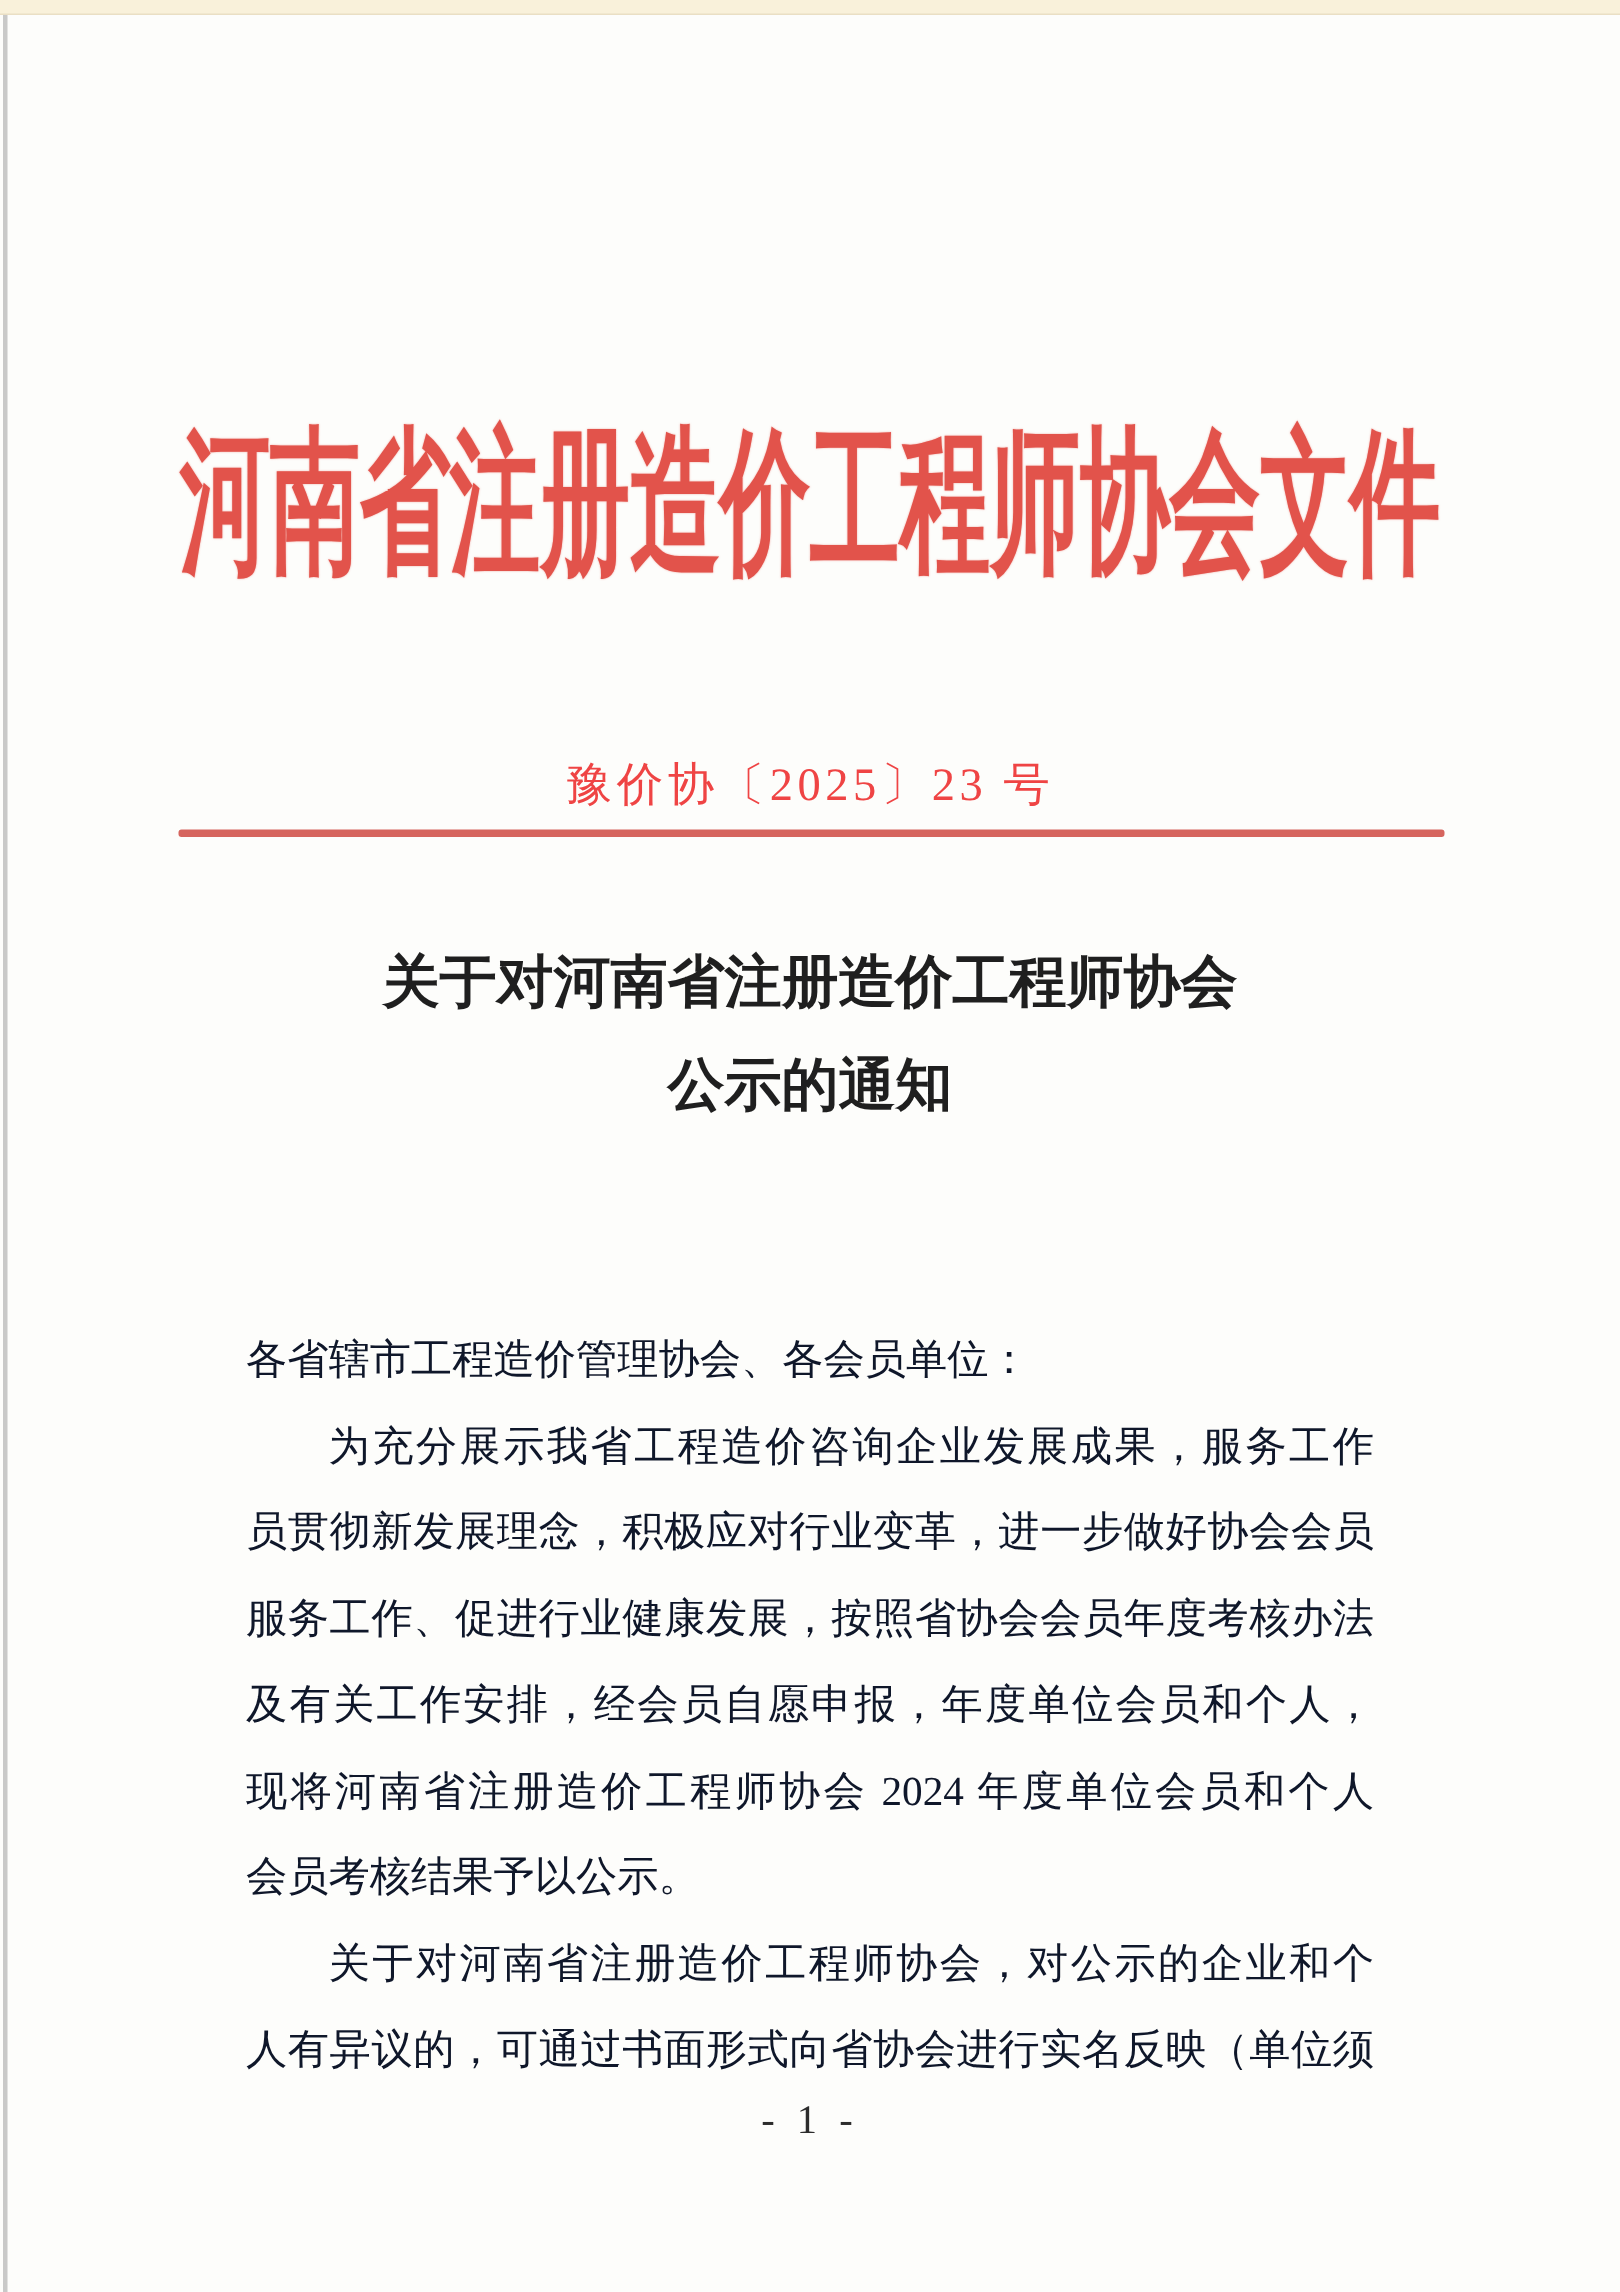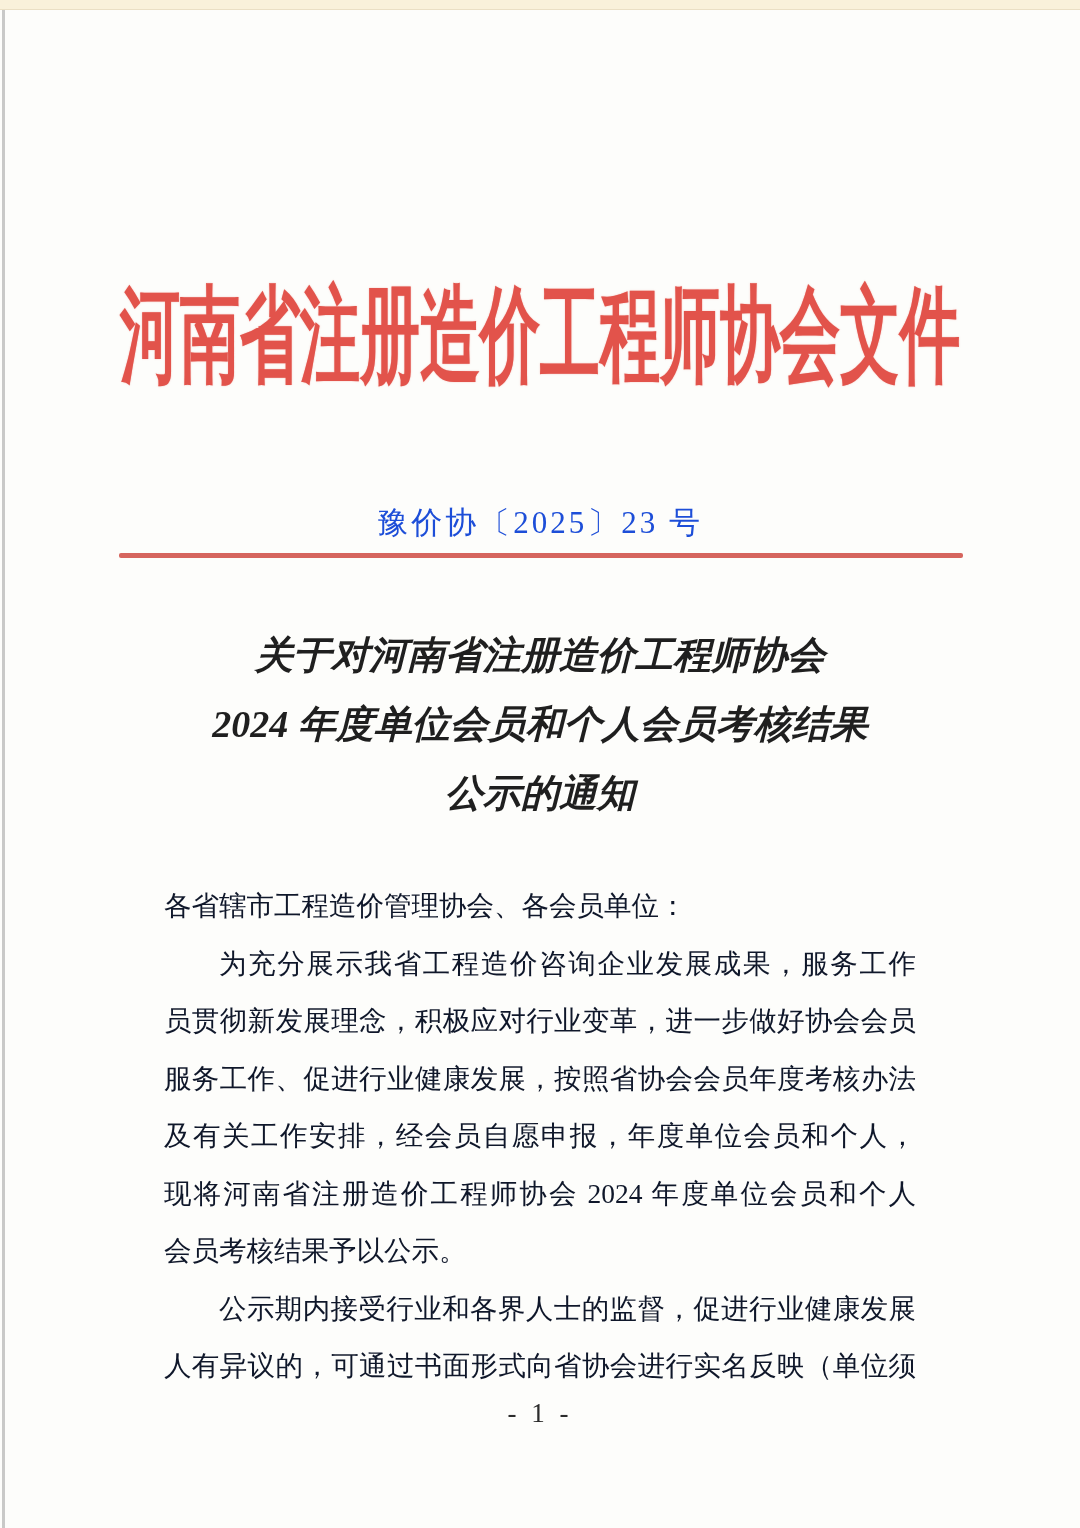--- a/index.html
+++ b/index.html
@@ -49,40 +49,39 @@
     transform-origin: top center;
     text-shadow: 0 0 1px rgba(226, 83, 75, 0.55);
   }
   .doc-number {
     position: absolute;
     top: 502px; left: 0;
     width: 100%;
     text-align: center;
     font-size: 31px;
     letter-spacing: 3px;
-    color: #1d4ed8;
+    color: #ef4444;
   }
   .red-rule {
     position: absolute;
     top: 553px; left: 119px;
     width: 844px;
     height: 5px;
     background: #d6655e;
     border-radius: 2px;
   }
   .title-block {
     position: absolute;
     top: 621px; left: 0;
     width: 100%;
     text-align: center;
     font-size: 38px;
     line-height: 69px;
     font-weight: bold;
     color: #1f1f1f;
-    font-style: italic;
   }
   .body-block {
     position: absolute;
     top: 877px; left: 164px;
     width: 752px;
     font-size: 27.5px;
     line-height: 57.5px;
     color: #0f172a;
   }
   .body-line {
@@ -115,31 +114,30 @@
 
   <div class="letterhead">河南省注册造价工程师协会文件</div>
 
   <div class="doc-number">豫价协〔2025〕23 号</div>
 
   <div class="red-rule"></div>
 
   <div class="title-block">
 
   <div class="title-line">关于对河南省注册造价工程师协会</div>
-      <div class="title-line">2024 年度单位会员和个人会员考核结果</div>
       <div class="title-line">公示的通知</div>
     </div>
 
   <div class="body-block">
 
   <div class="body-line">各省辖市工程造价管理协会、各会员单位：</div>
       <div class="body-line indent fill">为充分展示我省工程造价咨询企业发展成果，服务工作</div>
       <div class="body-line fill">员贯彻新发展理念，积极应对行业变革，进一步做好协会会员</div>
       <div class="body-line fill">服务工作、促进行业健康发展，按照省协会会员年度考核办法</div>
       <div class="body-line fill">及有关工作安排，经会员自愿申报，年度单位会员和个人，</div>
       <div class="body-line fill">现将河南省注册造价工程师协会 2024 年度单位会员和个人</div>
       <div class="body-line">会员考核结果予以公示。</div>
-      <div class="body-line indent fill">公示期内接受行业和各界人士的监督，促进行业健康发展</div>
+      <div class="body-line indent fill">关于对河南省注册造价工程师协会，对公示的企业和个</div>
       <div class="body-line fill">人有异议的，可通过书面形式向省协会进行实名反映（单位须</div>
     </div>
 
   <div class="page-number">- 1 -</div>
 </div>
 
 </body></html>

